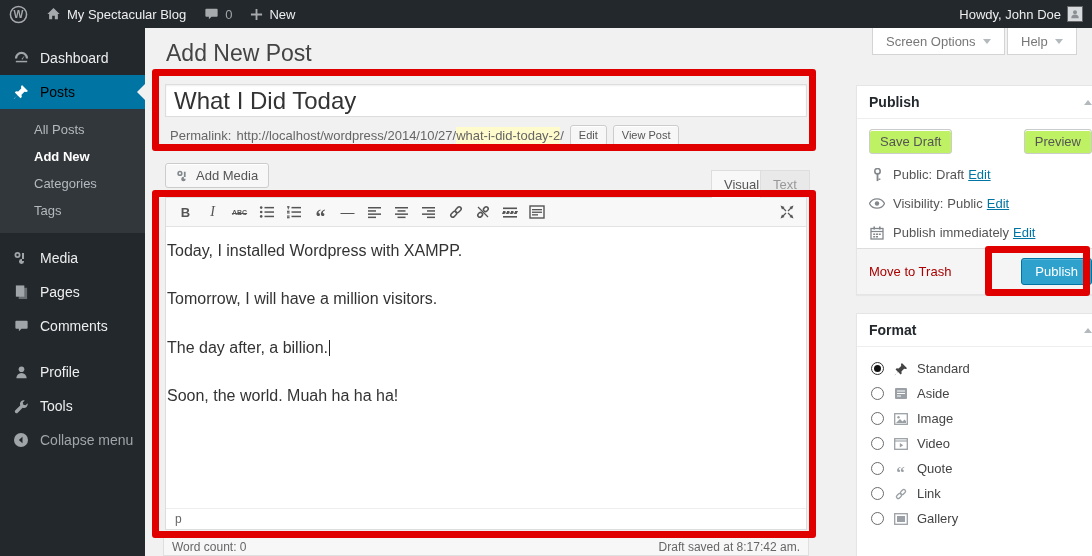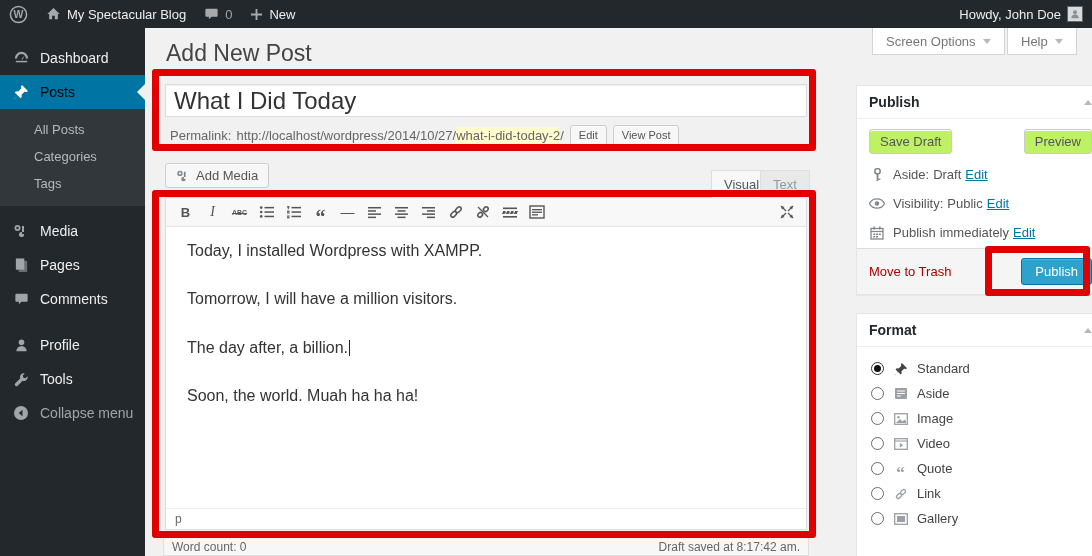--- a/index.html
+++ b/index.html
@@ -66,21 +66,21 @@
   #editor-toolbar { height:29px; background:#f8f8f8; border-bottom:1px solid #e3e3e3;
     display:flex; align-items:center; padding:0 6px; position:relative; }
   .tbtn { width:27px; height:23px; display:flex; align-items:center; justify-content:center;
     color:#555; cursor:pointer; border-radius:2px; }
   .tbtn.dfw { position:absolute; right:6px; }
   .tb-bold { font-weight:bold; font-size:13px; }
   .tb-italic { font-style:italic; font-family:"Liberation Serif",serif; font-size:14px; }
   .tb-abc { font-size:7px; font-weight:bold; text-decoration:line-through; letter-spacing:0; }
   .tb-quote { font-family:"Liberation Serif",serif; font-size:20px; font-weight:bold; line-height:0; margin-top:10px; }
   .tb-hr { font-size:14px; }
-  #editor-content { padding:13px 21px; font-size:16px; color:#333; line-height:1.4; }
+  #editor-content { padding:13px 1px; font-size:16px; color:#333; line-height:1.4; }
   #editor-content p { margin:0 0 26px; }
   .caret { display:inline-block; width:1px; height:16px; background:#222; vertical-align:text-bottom; margin-left:1px; }
   #editor-statusbar { position:absolute; bottom:0; left:0; right:0; height:21px;
     border-top:1px solid #eee; font-size:12px; color:#666; padding:3px 9px; }
 
   #post-status-info { position:absolute; left:163px; top:537px; width:646px; height:19px;
     background:#f7f7f7; border:1px solid #dfdfdf; display:flex; justify-content:space-between;
     font-size:12px; color:#666; padding:2px 8px; }
 
   
@@ -196,20 +196,21 @@
       <svg width="16" height="16" viewBox="0 0 16 16">
           <path d="M9 1 L15 7 L13.5 8 L11.5 7.8 L8.5 10.8 L8.8 13 L7.5 14.2 L4.5 11.2 L1 15 L0.8 14.8 L4.6 11.3 L1.8 8.5 L3 7.2 L5.2 7.5 L8.2 4.5 L8 2.5 Z" fill="currentColor"></path>
         </svg>
     </span>
     <span>Posts</span>
     <span class="notch"></span>
   </div>
 
   <div class="submenu">
     <span class="subitem">All Posts</span>
+    <span class="subitem current">Add New</span>
     <span class="subitem">Categories</span>
     <span class="subitem">Tags</span>
   </div>
 
   <div class="menu-item" style="margin-top:8px;">
     <span class="mi-icon">
       <svg width="16" height="16" viewBox="0 0 16 16">
           <circle cx="4.5" cy="5" r="3" fill="currentColor"></circle>
           <circle cx="4.5" cy="5" r="1.2" fill="#23282d"></circle>
           <path d="M9 3 h2 v8 h-2 Z M9 9 a2.5 2.5 0 1 0 2 2.4 L11 9 Z" fill="currentColor"></path>
@@ -426,21 +427,21 @@
     <button class="button-secondary">Preview</button>
   </div>
   <div class="pub-row">
     <span class="pr-icon">
       <svg width="11" height="14" viewBox="0 0 11 14">
           <circle cx="5.5" cy="3.2" r="2.7" fill="none" stroke="currentColor" stroke-width="1.6"></circle>
           <rect x="4.6" y="5.6" width="1.8" height="7.5" fill="currentColor"></rect>
           <rect x="6.4" y="10.5" width="2" height="1.4" fill="currentColor"></rect>
         </svg>
     </span>
-    <span>Aside:</span>
+    <span>Public:</span>
     <span style="margin-left:-4px;">Draft</span>
     <a class="edit-link" style="margin-left:-4px;">Edit</a>
   </div>
   <div class="pub-row">
     <span class="pr-icon">
       <svg width="16" height="11" viewBox="0 0 16 11">
           <path d="M8 0.8 C11.5 0.8 14.3 3 15.5 5.5 C14.3 8 11.5 10.2 8 10.2 C4.5 10.2 1.7 8 0.5 5.5 C1.7 3 4.5 0.8 8 0.8 Z" fill="none" stroke="currentColor" stroke-width="1.3"></path>
           <circle cx="8" cy="5.5" r="2.2" fill="currentColor"></circle>
         </svg>
     </span>

